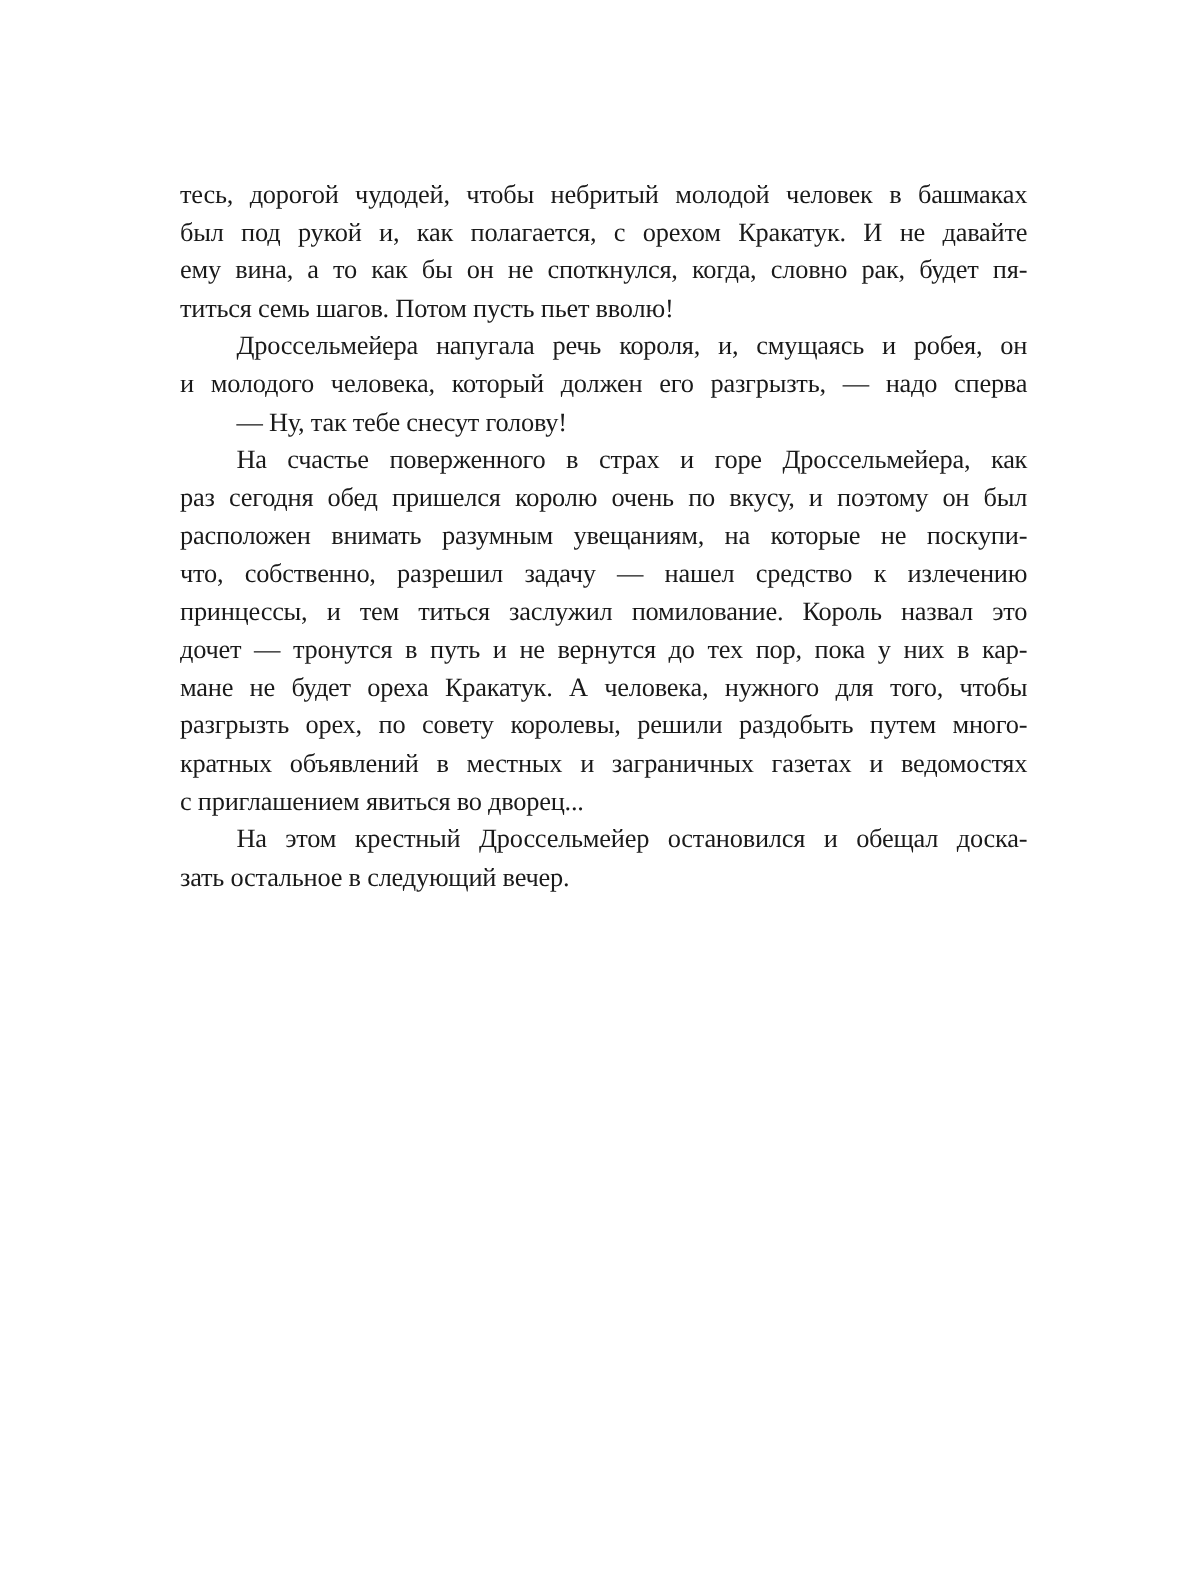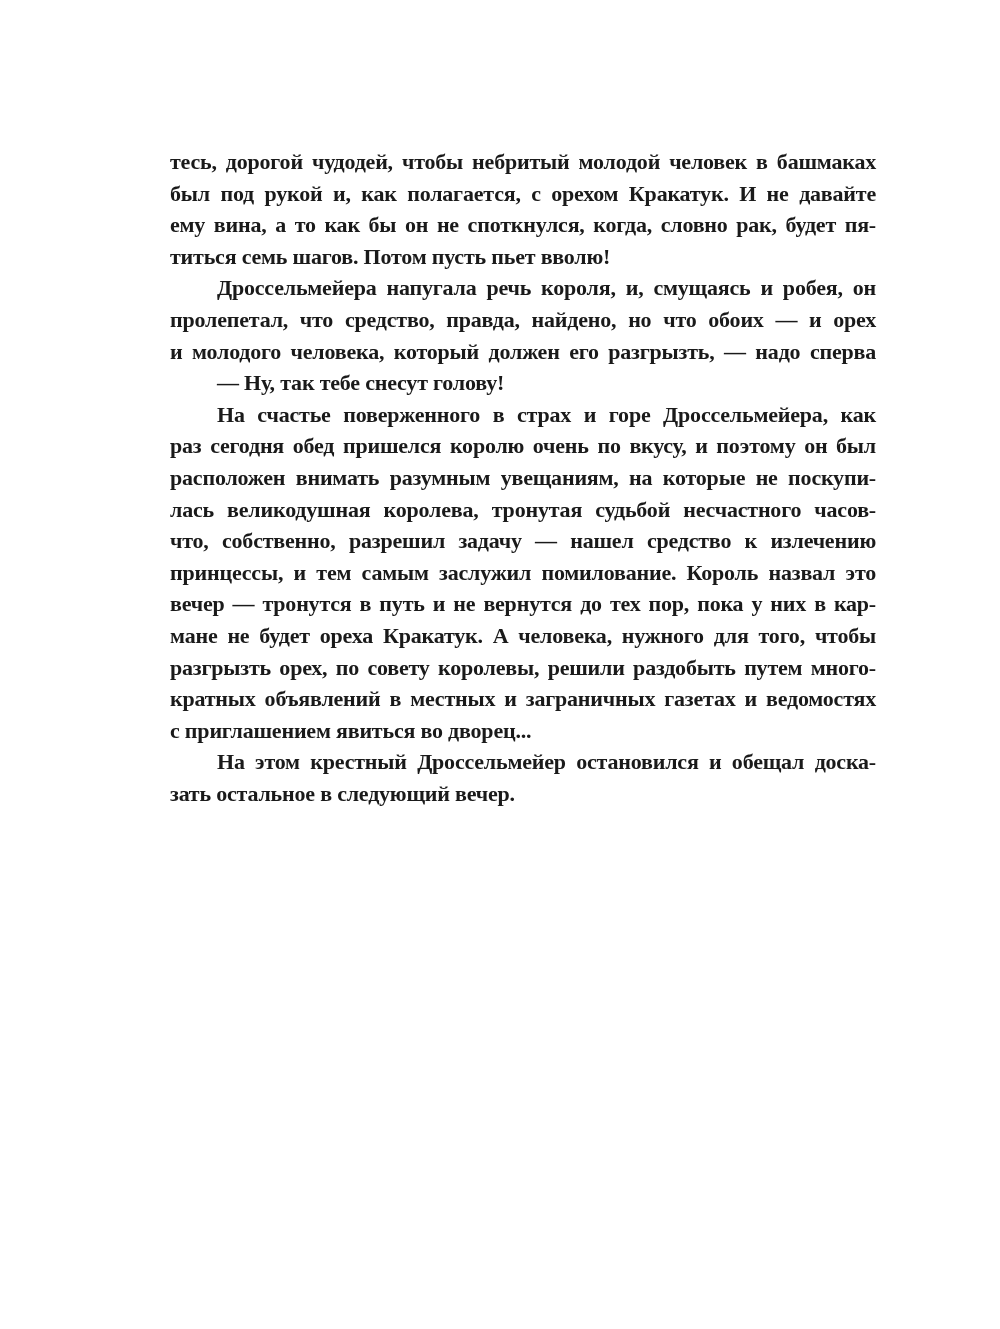--- a/index.html
+++ b/index.html
@@ -16,28 +16,27 @@
     .page {
       position: absolute;
       left: 0;
       top: 0;
       width: 1000px;
       height: 1329px;
       background: #ffffff;
     }
     .text-block {
       position: absolute;
-      left: 170px;
+      left: 150px;
       top: 146px;
       width: 706px;
       font-family: "Liberation Serif", "DejaVu Serif", serif;
       font-size: 22px;
       color: #1a1a1a;
       line-height: 31.6px;
-      font-weight: bold;
     }
     .line {
       display: block;
       height: 31.6px;
       white-space: nowrap;
       text-align: justify;
       text-align-last: justify;
       letter-spacing: -0.2px;
     }
     .line.last {
@@ -55,36 +54,34 @@
 
     <div>
       <span class="line">тесь, дорогой чудодей, чтобы небритый молодой человек в башмаках</span>
       <span class="line">был под рукой и, как полагается, с орехом Кракатук. И не давайте</span>
       <span class="line">ему вина, а то как бы он не споткнулся, когда, словно рак, будет пя-</span>
       <span class="line last">титься семь шагов. Потом пусть пьет вволю!</span>
     </div>
 
     <div>
       <span class="line indent">Дроссельмейера напугала речь короля, и, смущаясь и робея, он</span>
-      <span class="line">пролепетал, что средство, правда, найдено, но что обоих — и орех</span>
       <span class="line">и молодого человека, который должен его разгрызть, — надо сперва</span>
     </div>
 
     <div>
       <span class="line indent last">— Ну, так тебе снесут голову!</span>
     </div>
 
     <div>
       <span class="line indent">На счастье поверженного в страх и горе Дроссельмейера, как</span>
       <span class="line">раз сегодня обед пришелся королю очень по вкусу, и поэтому он был</span>
       <span class="line">расположен внимать разумным увещаниям, на которые не поскупи-</span>
-      <span class="line">лась великодушная королева, тронутая судьбой несчастного часов-</span>
       <span class="line">что, собственно, разрешил задачу — нашел средство к излечению</span>
-      <span class="line">принцессы, и тем самым заслужил помилование. Король назвал это</span>
-      <span class="line">вечер — тронутся в путь и не вернутся до тех пор, пока у них в кар-</span>
+      <span class="line">принцессы, и тем титься заслужил помилование. Король назвал это</span>
+      <span class="line">дочет — тронутся в путь и не вернутся до тех пор, пока у них в кар-</span>
       <span class="line">мане не будет ореха Кракатук. А человека, нужного для того, чтобы</span>
       <span class="line">разгрызть орех, по совету королевы, решили раздобыть путем много-</span>
       <span class="line">кратных объявлений в местных и заграничных газетах и ведомостях</span>
       <span class="line last">с приглашением явиться во дворец...</span>
     </div>
 
     <div>
       <span class="line indent">На этом крестный Дроссельмейер остановился и обещал доска-</span>
       <span class="line last">зать остальное в следующий вечер.</span>
     </div>

